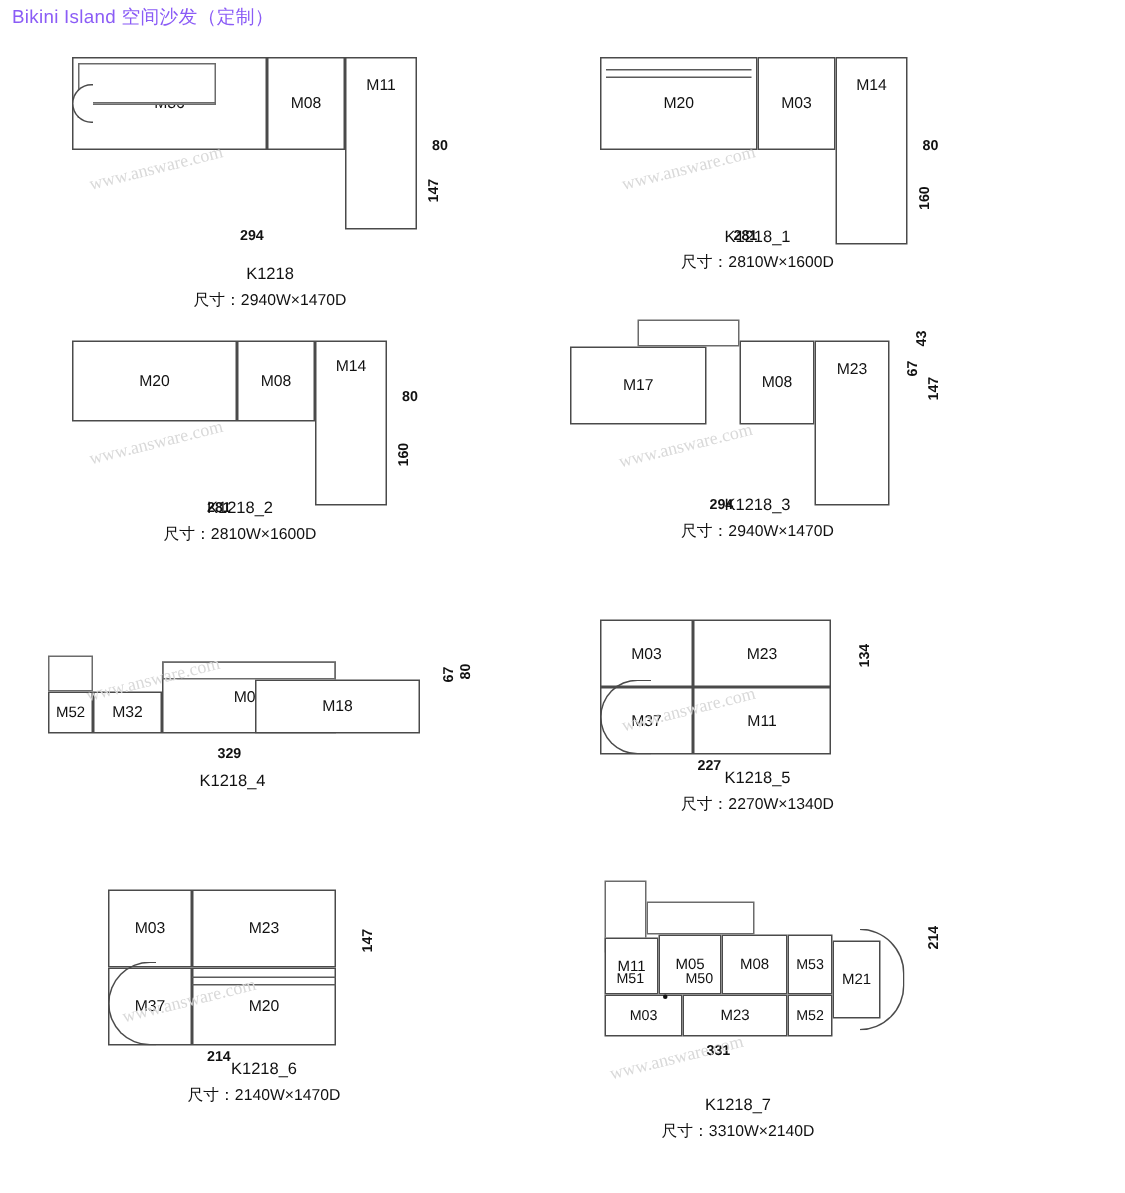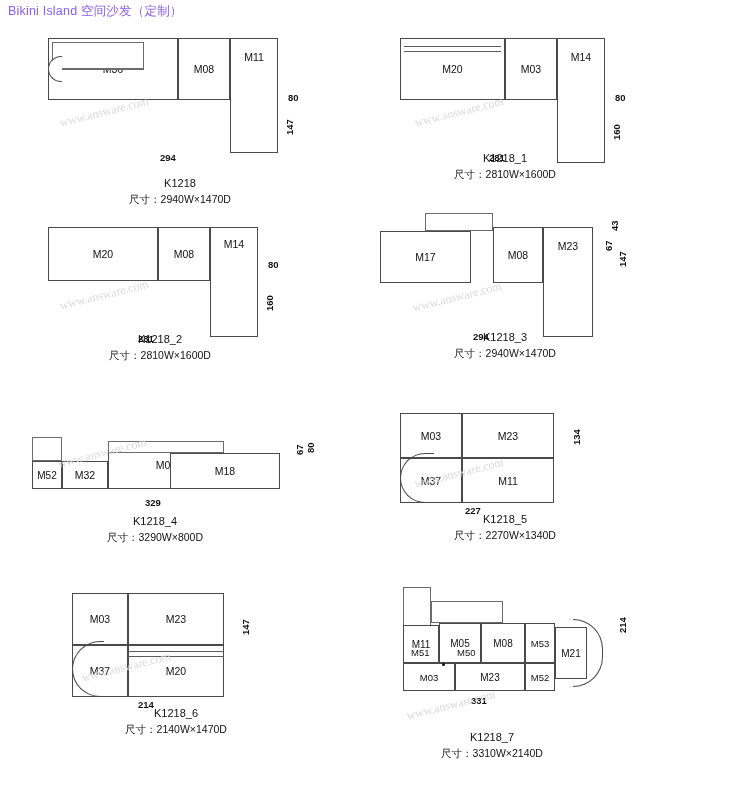--- a/index.html
+++ b/index.html
@@ -207,21 +207,20 @@
 
     <div class="dimv" style="left:284px;top:50px;">67</div>
     <div class="dimv" style="left:295px;top:48px;">80</div>
 
     <div class="dim" style="left:135px;top:92px;">329</div>
 
     <div class="wm" style="left:46px;top:52px;">www.answare.com</div>
   </div>
   <div class="cap" style="left:55px;top:110px;width:180px;">
     <div class="code">K1218_4</div>
-    <div class="size">尺寸：3290W×800D</div>
   </div>
 </div>
 
 <div class="cfg" style="left:395px;top:405px;width:300px;height:150px;">
   <div class="canvas" style="position:absolute;left:0;top:0;width:300px;height:150px;">
     <div class="box" style="left:5px;top:8px;width:62px;height:45px;">
       <span>M03</span>
     </div>
     <div class="box" style="left:67px;top:8px;width:92px;height:45px;">
       <span>M23</span>

